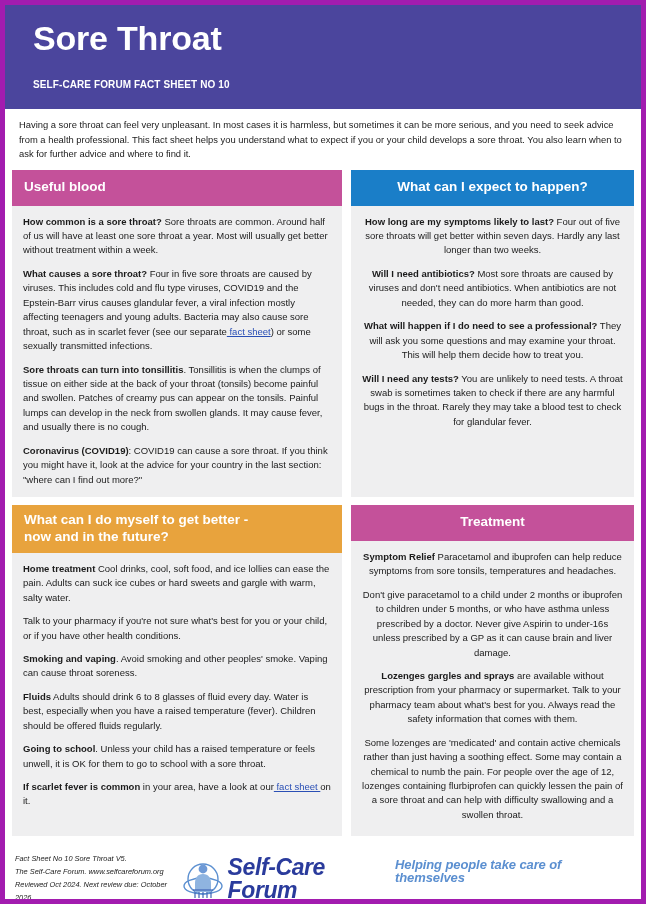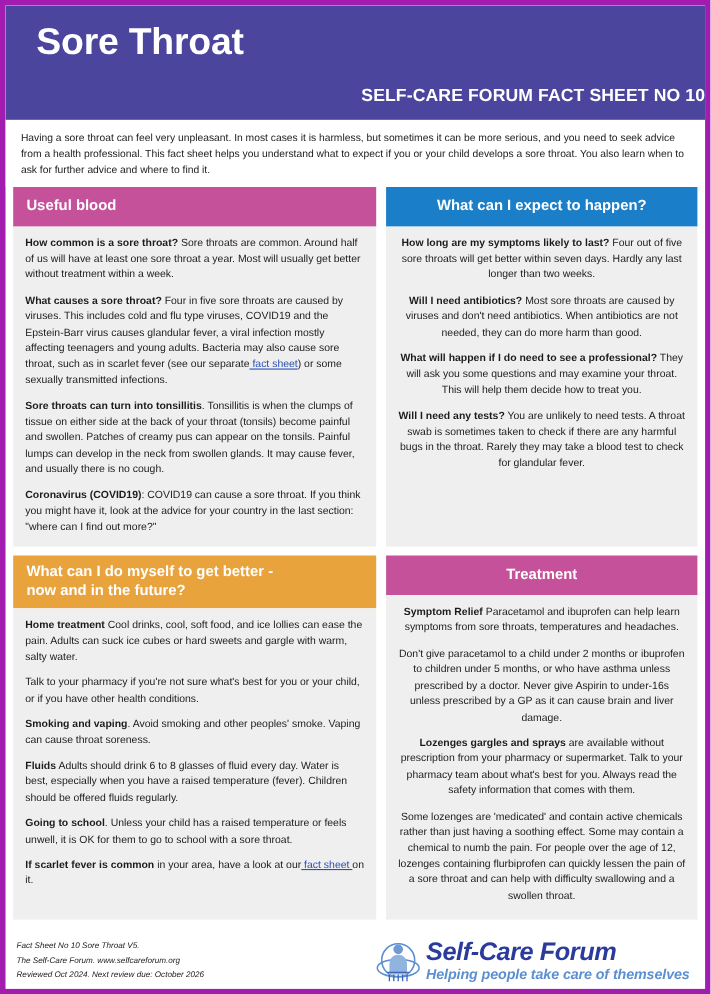--- a/index.html
+++ b/index.html
@@ -29,24 +29,23 @@
   .masthead-title {
     color: #ffffff;
     font-size: 34px;
     font-weight: bold;
     letter-spacing: -0.2px;
     line-height: 1.05;
     margin: 0 0 22px 0;
   }
   .masthead-sub {
     color: #ffffff;
-    font-size: 16px;
+    font-size: 10px;
     font-weight: bold;
     letter-spacing: 0.1px;
-    text-align: right;
   }
 
   
   .intro {
     padding: 9px 14px 8px 14px;
     font-size: 9.4px;
     line-height: 1.55;
     color: #1b1b1b;
     background: #ffffff;
   }
@@ -110,21 +109,21 @@
     line-height: 1.72;
     color: #1b1b1b;
   }
   .logo {
     display: flex;
     align-items: center;
     gap: 3px;
     padding-right: 4px;
   }
   .logo-mark { width: 44px; height: 40px; flex: none; }
-  .logo-words { display: flex; flex-direction: column; line-height: 1; }
+  .logo-words { display: flex; flex-direction: row; line-height: 1; }
   .logo-title {
     color: #2a3b9c;
     font-size: 23px;
     font-weight: bold;
     letter-spacing: -0.4px;
   }
   .logo-tag {
     color: #5b8fd0;
     font-size: 13px;
     font-weight: bold;
@@ -183,21 +182,21 @@
           <p><b>Smoking and vaping</b><span>. Avoid smoking and other peoples' smoke. Vaping can cause throat soreness.</span></p>
           <p><b>Fluids</b><span> Adults should drink 6 to 8 glasses of fluid every day. Water is best, especially when you have a raised temperature (fever). Children should be offered fluids regularly.</span></p>
           <p><b>Going to school</b><span>. Unless your child has a raised temperature or feels unwell, it is OK for them to go to school with a sore throat.</span></p>
           <p><b>If scarlet fever is common</b><span> in your area, have a look at our</span><a class="lnk"> fact sheet </a><span>on it.</span></p>
         </div>
       </div>
 
       <div class="panel panel-right">
         <div class="panel-head head-pink">Treatment</div>
         <div class="panel-body">
-          <p><b>Symptom Relief</b><span> Paracetamol and ibuprofen can help learn symptoms from sore throats, temperatures and headaches.</span></p>
+          <p><b>Symptom Relief</b><span> Paracetamol and ibuprofen can help reduce symptoms from sore tonsils, temperatures and headaches.</span></p>
           <p><span>Don't give paracetamol to a child under 2 months or ibuprofen to children under 5 months, or who have asthma unless prescribed by a doctor.  Never give Aspirin to under-16s unless prescribed by a GP as it can cause brain and liver damage.</span></p>
           <p><b>Lozenges gargles and sprays</b><span> are available without prescription from your pharmacy or supermarket.  Talk to your pharmacy team about what's best for you.  Always read the safety information that comes with them.</span></p>
           <p><span>Some lozenges are 'medicated' and contain active chemicals rather than just having a soothing effect. Some may contain a chemical to numb the pain. For people over the age of 12, lozenges containing flurbiprofen can quickly lessen the pain of a sore throat and can help with difficulty swallowing and a swollen throat.</span></p>
         </div>
       </div>
 
     </div>
   </div>
 
   <div class="footer">

